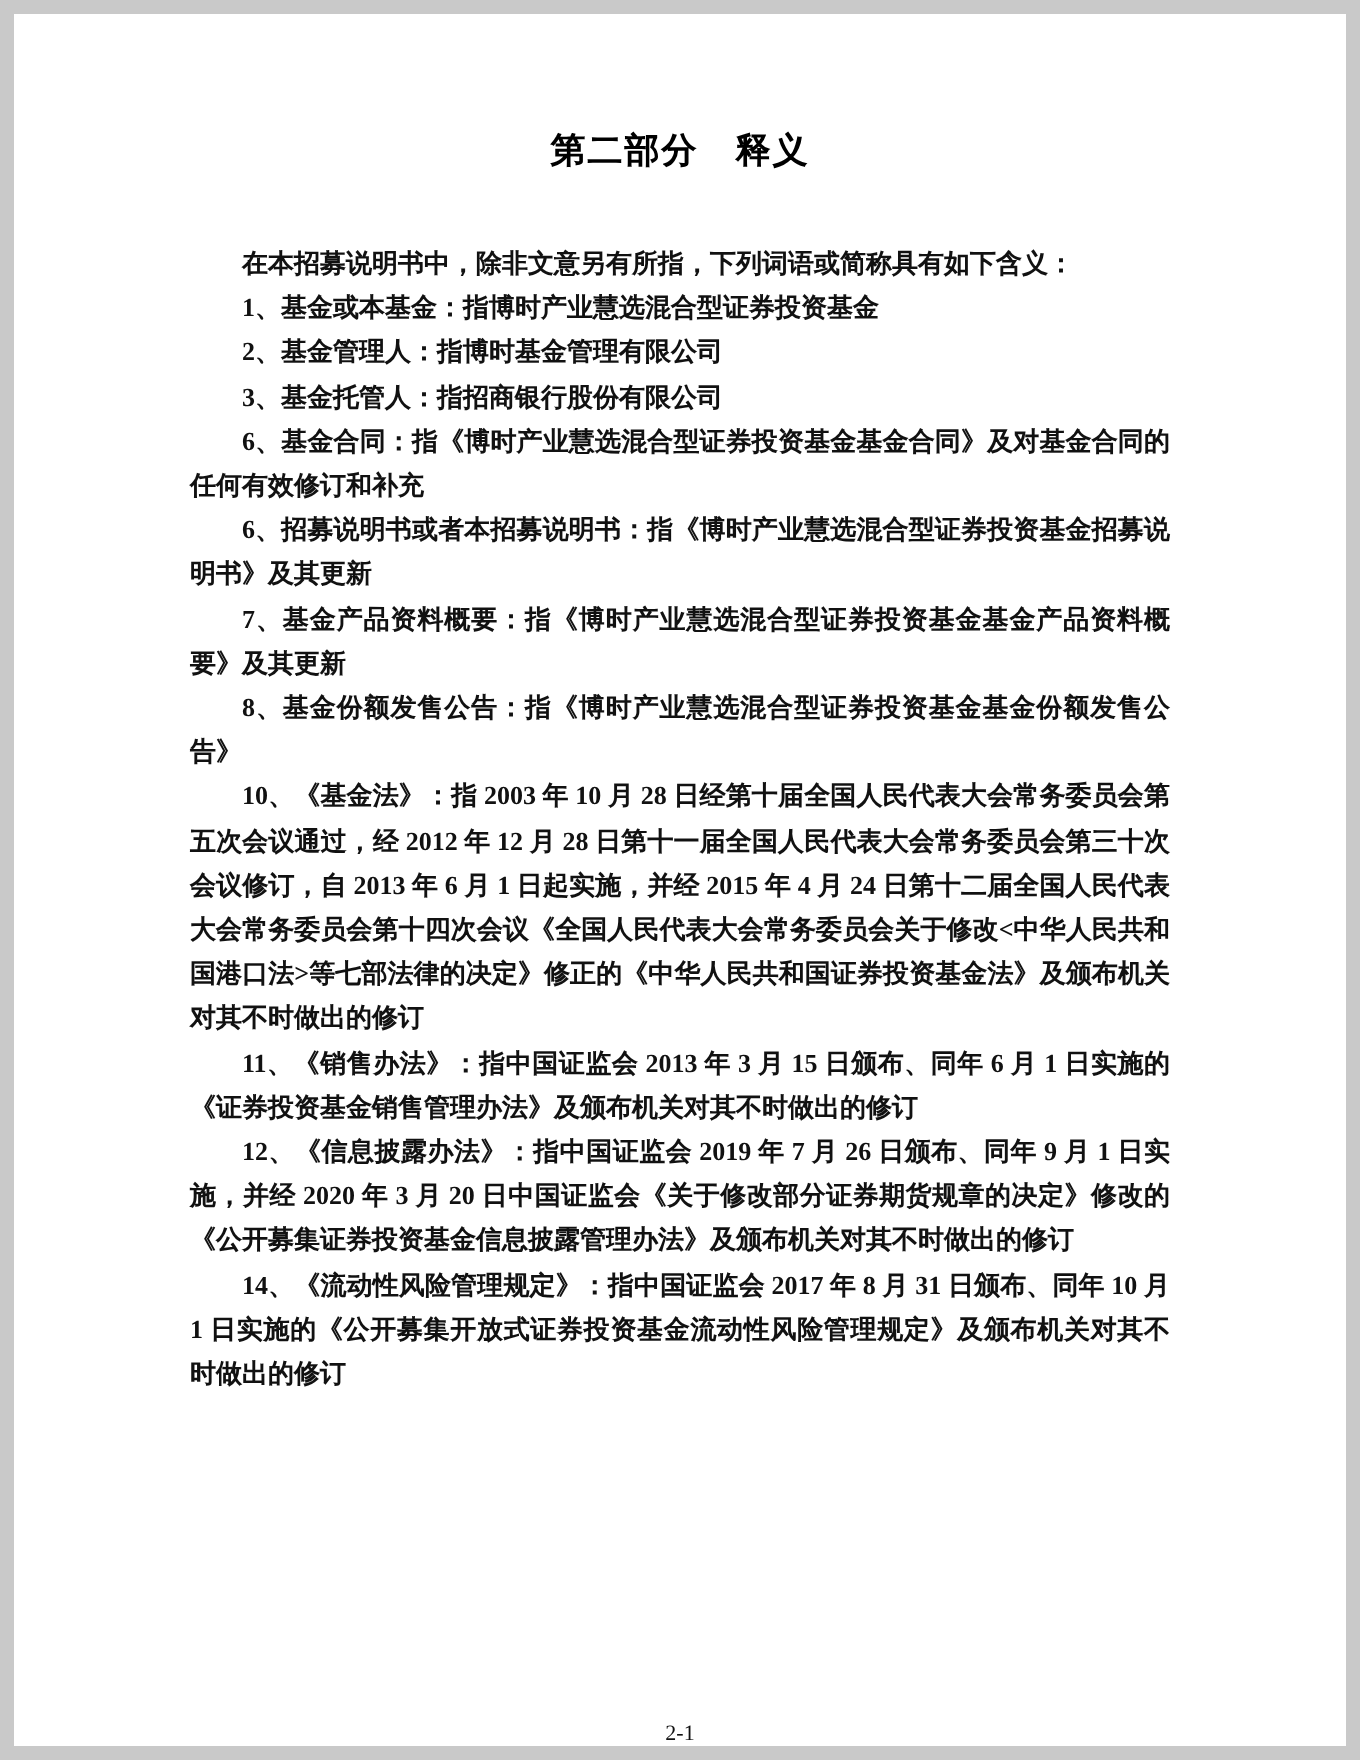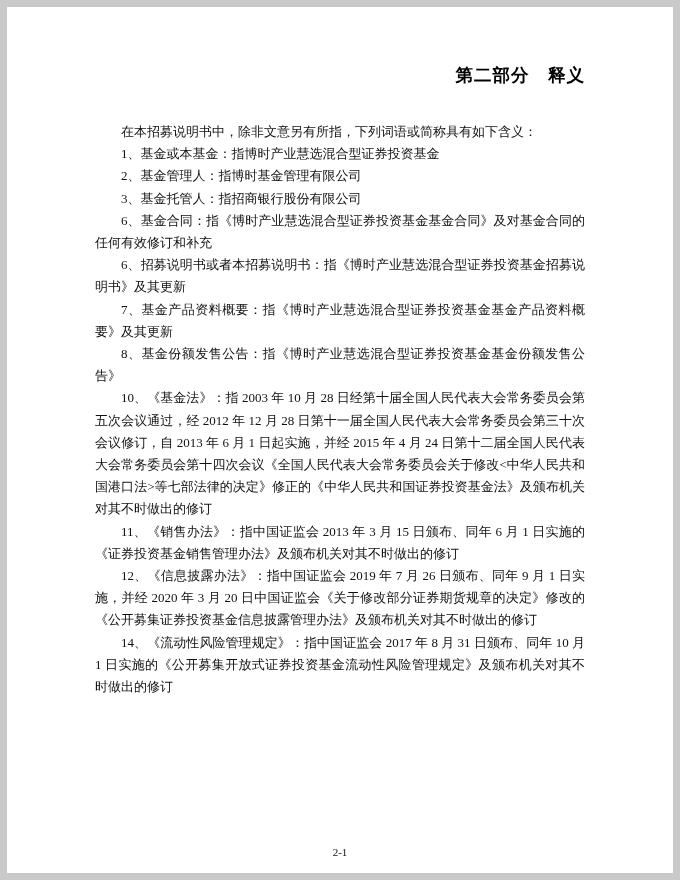--- a/index.html
+++ b/index.html
@@ -36,45 +36,46 @@
   .header-band {
     text-align: right;
     font-size: 11.5px;
     color: #111;
     padding-bottom: 5px;
     border-bottom: 1px solid #000;
   }
 
   .section-title {
     margin-top: 28px;
-    text-align: right;
+    text-align: center;
     font-size: 17.5px;
     font-weight: bold;
     color: #000;
     letter-spacing: 1px;
   }
 
   .body-text {
     margin-top: 34px;
     font-size: 13px;
     line-height: 22.2px;
     text-align: justify;
     color: #111;
   }
 
   .body-text p {
     text-indent: 2em;
     margin: 0;
+    font-weight: bold;
   }
 
   .footer {
     position: absolute;
     left: 0;
     right: 0;
-    bottom: 15px;
+    bottom: 0;
     text-align: center;
     font-size: 11px;
     color: #111;
   }
 </style>
 </head>
 <body>
 
 <div class="viewport">
   <div class="page">

